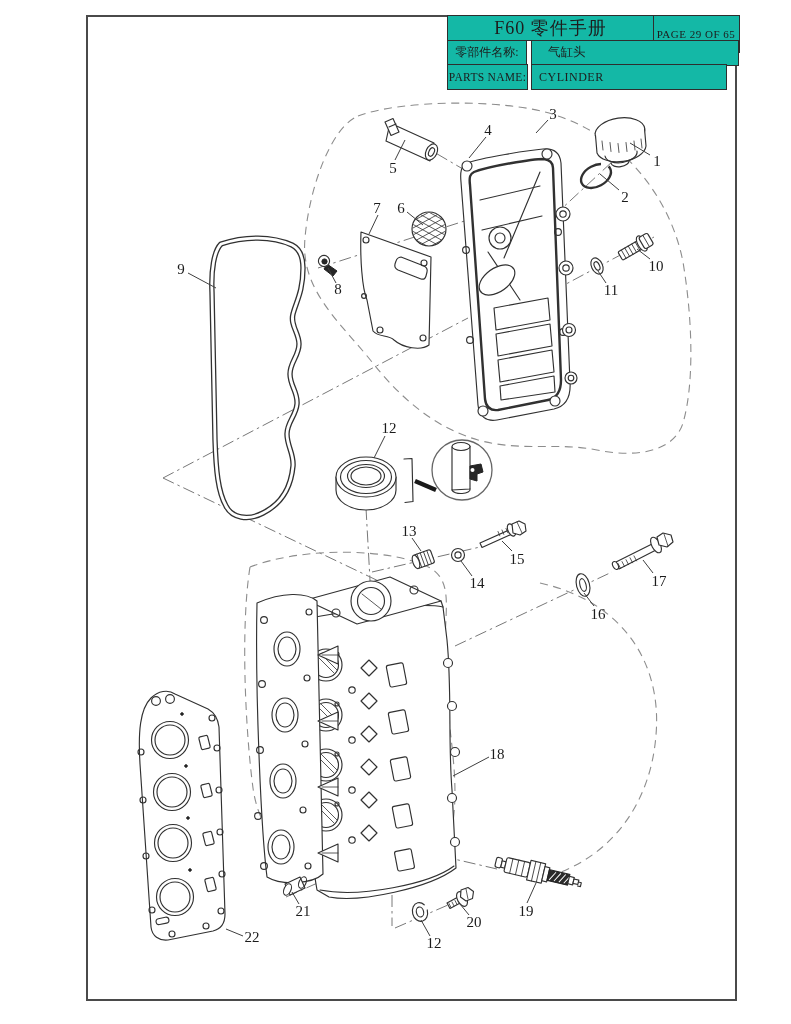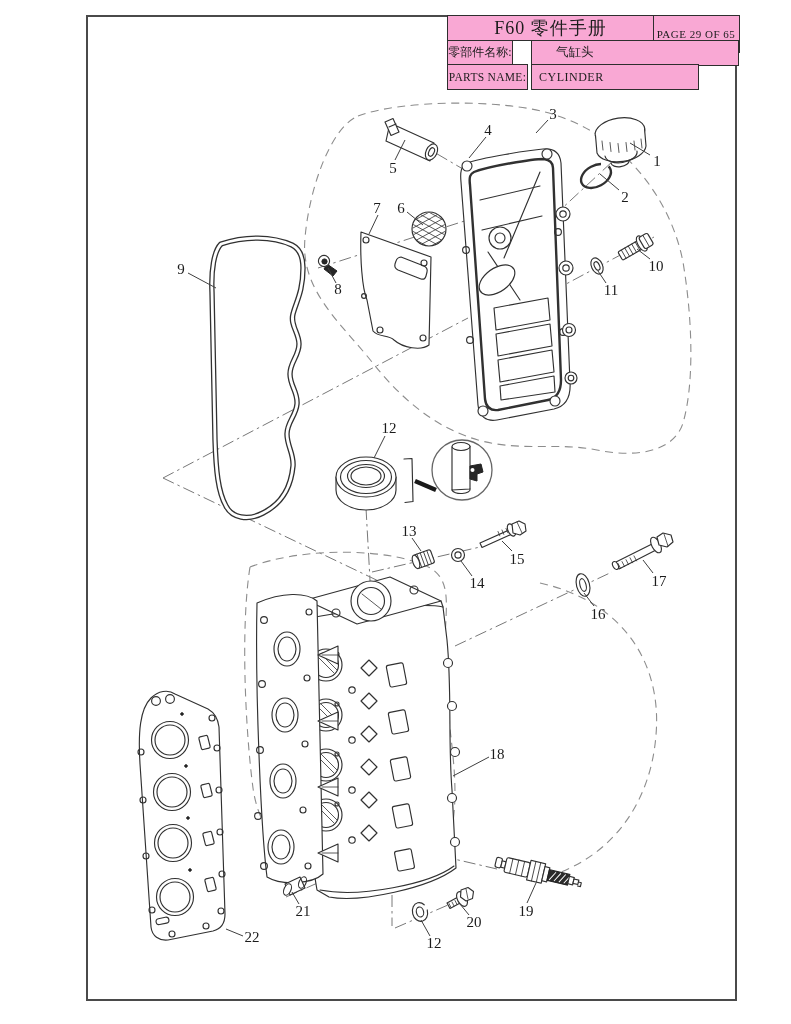--- a/index.html
+++ b/index.html
@@ -1,27 +1,27 @@
 <!DOCTYPE html>
 <html><head>
 <meta charset="utf-8">
 <style>
   html,body{margin:0;padding:0;background:#fff;}
   #page{position:relative;width:791px;height:1024px;background:#fff;overflow:hidden;
         font-family:"Liberation Serif","DejaVu Serif",serif;color:#1d1d1d;}
   .frame{position:absolute;left:86px;top:15px;width:651px;height:986px;
          border:2px solid #4a4a4a;box-sizing:border-box;}
-  .cell{position:absolute;box-sizing:border-box;border:1.5px solid #2e2e2e;background:#f9a8d4;
+  .cell{position:absolute;box-sizing:border-box;border:1.5px solid #2e2e2e;background:#14b8a6;
         display:flex;align-items:center;}
   .c-title{left:447px;top:15px;width:207px;height:26px;justify-content:center;font-size:18px;letter-spacing:1px;}
   .c-page{left:652.5px;top:15px;width:87px;height:38px;justify-content:center;font-size:11px;letter-spacing:.5px;}
-  .c-l2{left:447px;top:39.5px;width:66px;height:26px;justify-content:center;font-size:12px;}
-  .c-v2{left:531px;top:39.5px;width:208px;height:26px;padding-left:24px;font-size:12.5px;}
+  .c-l2{left:447px;top:39.5px;width:80px;height:26px;justify-content:center;font-size:12px;}
+  .c-v2{left:531px;top:39.5px;width:208px;height:26px;padding-left:16px;font-size:12.5px;}
   .c-l3{left:447px;top:64px;width:81px;height:26px;justify-content:center;font-size:11.5px;letter-spacing:.3px;}
-  .c-v3{left:531px;top:64px;width:168px;height:26px;padding-left:7px;font-size:12px;letter-spacing:.5px;}
+  .c-v3{left:531px;top:64px;width:196px;height:26px;padding-left:7px;font-size:12px;letter-spacing:.5px;}
   svg{position:absolute;left:0;top:0;}
   svg *{vector-effect:none;}
   .s  {stroke:#313131;stroke-width:1.15;fill:none;stroke-linecap:round;stroke-linejoin:round;}
   .sw {stroke:#313131;stroke-width:1.15;fill:#fff;stroke-linecap:round;stroke-linejoin:round;}
   .sth{stroke:#313131;stroke-width:.8;fill:none;stroke-linecap:round;}
   .dk {stroke:#222;stroke-width:1;fill:#262626;}
   .ax {stroke:#787878;stroke-width:1;fill:none;stroke-dasharray:12 4 2.5 4;}
   .bd {stroke:#8d8d8d;stroke-width:1.1;fill:none;stroke-dasharray:8 5.5;}
   .ld {stroke:#3f3f3f;stroke-width:1;fill:none;}
   .g2 {stroke:#313131;stroke-width:2.4;fill:none;}

